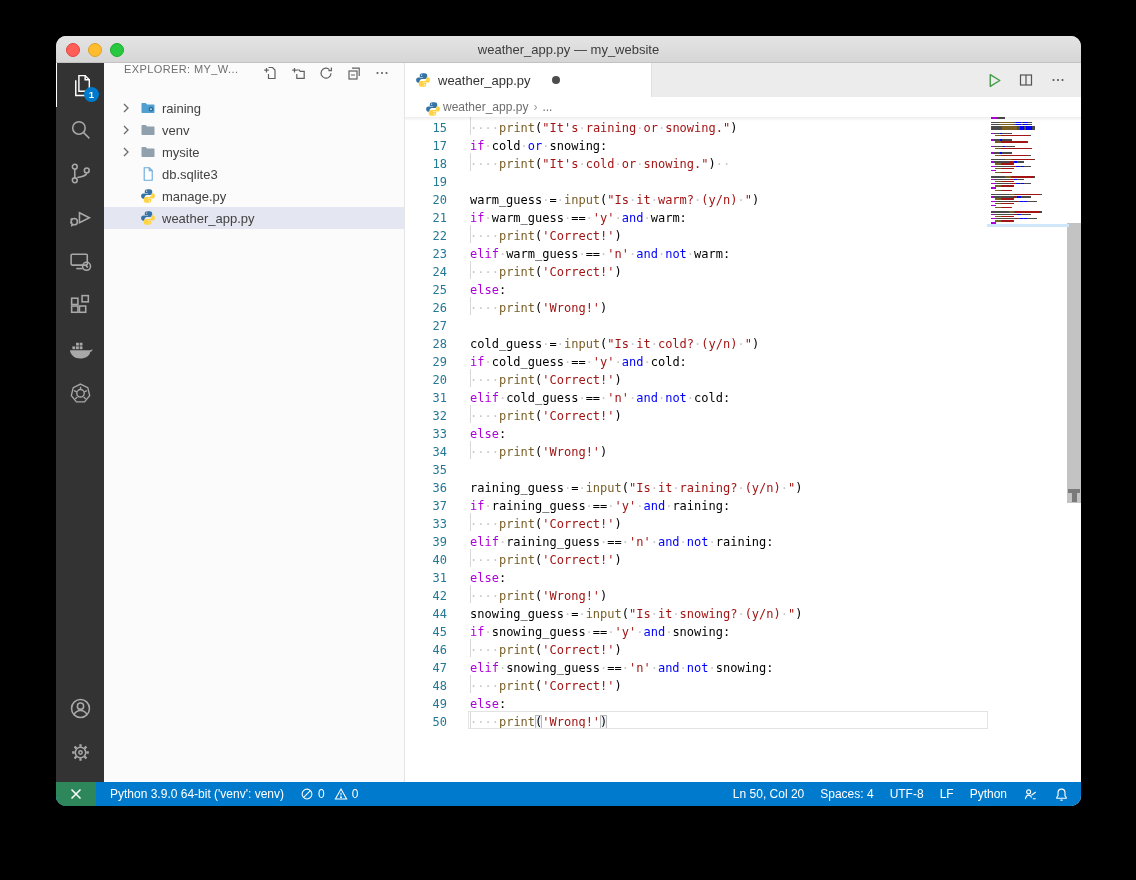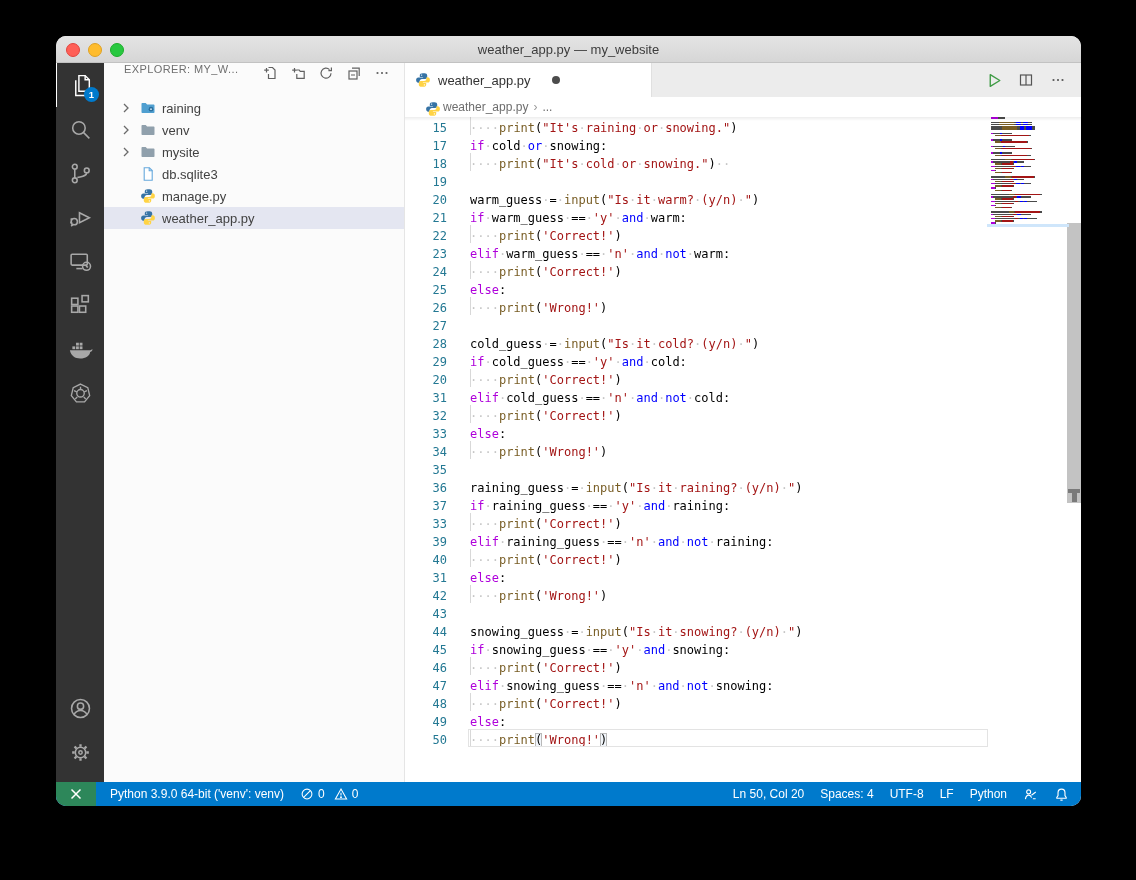--- a/index.html
+++ b/index.html
@@ -340,21 +340,20 @@
               <div class="cl"><span class="ln">33</span><span class="code"><span class="tok tok-k">else</span><span class="tok tok-t">:</span></span></div>
               <div class="cl"><span class="ln">34</span><span class="guide"></span><span class="code"><span class="tok tok-t"><span class="ws">·</span><span class="ws">·</span><span class="ws">·</span><span class="ws">·</span></span><span class="tok tok-f">print</span><span class="tok tok-t">(</span><span class="tok tok-s">'Wrong!'</span><span class="tok tok-t">)</span></span></div>
               <div class="cl"><span class="ln">35</span><span class="code"></span></div>
               <div class="cl"><span class="ln">36</span><span class="code"><span class="tok tok-t">raining_guess<span class="ws">·</span>=<span class="ws">·</span></span><span class="tok tok-f">input</span><span class="tok tok-t">(</span><span class="tok tok-s">"Is<span class="ws">·</span>it<span class="ws">·</span>raining?<span class="ws">·</span>(y/n)<span class="ws">·</span>"</span><span class="tok tok-t">)</span></span></div>
               <div class="cl"><span class="ln">37</span><span class="code"><span class="tok tok-k">if</span><span class="tok tok-t"><span class="ws">·</span>raining_guess<span class="ws">·</span>==<span class="ws">·</span></span><span class="tok tok-s">'y'</span><span class="tok tok-t"><span class="ws">·</span></span><span class="tok tok-o">and</span><span class="tok tok-t"><span class="ws">·</span>raining:</span></span></div>
               <div class="cl"><span class="ln">33</span><span class="guide"></span><span class="code"><span class="tok tok-t"><span class="ws">·</span><span class="ws">·</span><span class="ws">·</span><span class="ws">·</span></span><span class="tok tok-f">print</span><span class="tok tok-t">(</span><span class="tok tok-s">'Correct!'</span><span class="tok tok-t">)</span></span></div>
               <div class="cl"><span class="ln">39</span><span class="code"><span class="tok tok-k">elif</span><span class="tok tok-t"><span class="ws">·</span>raining_guess<span class="ws">·</span>==<span class="ws">·</span></span><span class="tok tok-s">'n'</span><span class="tok tok-t"><span class="ws">·</span></span><span class="tok tok-o">and</span><span class="tok tok-t"><span class="ws">·</span></span><span class="tok tok-o">not</span><span class="tok tok-t"><span class="ws">·</span>raining:</span></span></div>
               <div class="cl"><span class="ln">40</span><span class="guide"></span><span class="code"><span class="tok tok-t"><span class="ws">·</span><span class="ws">·</span><span class="ws">·</span><span class="ws">·</span></span><span class="tok tok-f">print</span><span class="tok tok-t">(</span><span class="tok tok-s">'Correct!'</span><span class="tok tok-t">)</span></span></div>
               <div class="cl"><span class="ln">31</span><span class="code"><span class="tok tok-k">else</span><span class="tok tok-t">:</span></span></div>
               <div class="cl"><span class="ln">42</span><span class="guide"></span><span class="code"><span class="tok tok-t"><span class="ws">·</span><span class="ws">·</span><span class="ws">·</span><span class="ws">·</span></span><span class="tok tok-f">print</span><span class="tok tok-t">(</span><span class="tok tok-s">'Wrong!'</span><span class="tok tok-t">)</span></span></div>
-              <div class="cl"><span class="ln">43</span><span class="code"></span></div>
               <div class="cl"><span class="ln">44</span><span class="code"><span class="tok tok-t">snowing_guess<span class="ws">·</span>=<span class="ws">·</span></span><span class="tok tok-f">input</span><span class="tok tok-t">(</span><span class="tok tok-s">"Is<span class="ws">·</span>it<span class="ws">·</span>snowing?<span class="ws">·</span>(y/n)<span class="ws">·</span>"</span><span class="tok tok-t">)</span></span></div>
               <div class="cl"><span class="ln">45</span><span class="code"><span class="tok tok-k">if</span><span class="tok tok-t"><span class="ws">·</span>snowing_guess<span class="ws">·</span>==<span class="ws">·</span></span><span class="tok tok-s">'y'</span><span class="tok tok-t"><span class="ws">·</span></span><span class="tok tok-o">and</span><span class="tok tok-t"><span class="ws">·</span>snowing:</span></span></div>
               <div class="cl"><span class="ln">46</span><span class="guide"></span><span class="code"><span class="tok tok-t"><span class="ws">·</span><span class="ws">·</span><span class="ws">·</span><span class="ws">·</span></span><span class="tok tok-f">print</span><span class="tok tok-t">(</span><span class="tok tok-s">'Correct!'</span><span class="tok tok-t">)</span></span></div>
               <div class="cl"><span class="ln">47</span><span class="code"><span class="tok tok-k">elif</span><span class="tok tok-t"><span class="ws">·</span>snowing_guess<span class="ws">·</span>==<span class="ws">·</span></span><span class="tok tok-s">'n'</span><span class="tok tok-t"><span class="ws">·</span></span><span class="tok tok-o">and</span><span class="tok tok-t"><span class="ws">·</span></span><span class="tok tok-o">not</span><span class="tok tok-t"><span class="ws">·</span>snowing:</span></span></div>
               <div class="cl"><span class="ln">48</span><span class="guide"></span><span class="code"><span class="tok tok-t"><span class="ws">·</span><span class="ws">·</span><span class="ws">·</span><span class="ws">·</span></span><span class="tok tok-f">print</span><span class="tok tok-t">(</span><span class="tok tok-s">'Correct!'</span><span class="tok tok-t">)</span></span></div>
               <div class="cl"><span class="ln">49</span><span class="code"><span class="tok tok-k">else</span><span class="tok tok-t">:</span></span></div>
               <div class="cl"><span class="ln">50</span><span class="guide"></span><span class="code"><span class="tok tok-t"><span class="ws">·</span><span class="ws">·</span><span class="ws">·</span><span class="ws">·</span></span><span class="tok tok-f">print</span><span class="tok tok-t bm">(</span><span class="tok tok-s">'Wrong!'</span><span class="tok tok-t bm">)</span></span><div class="curline"></div></div>
             </div>
           <div class="minimap">
               <div class="mrow"><span class="mseg" style="width: 6.6px; background: rgb(175, 0, 219);"></span><span class="mseg" style="width: 7.7px; background: rgb(74, 74, 74);"></span></div>

